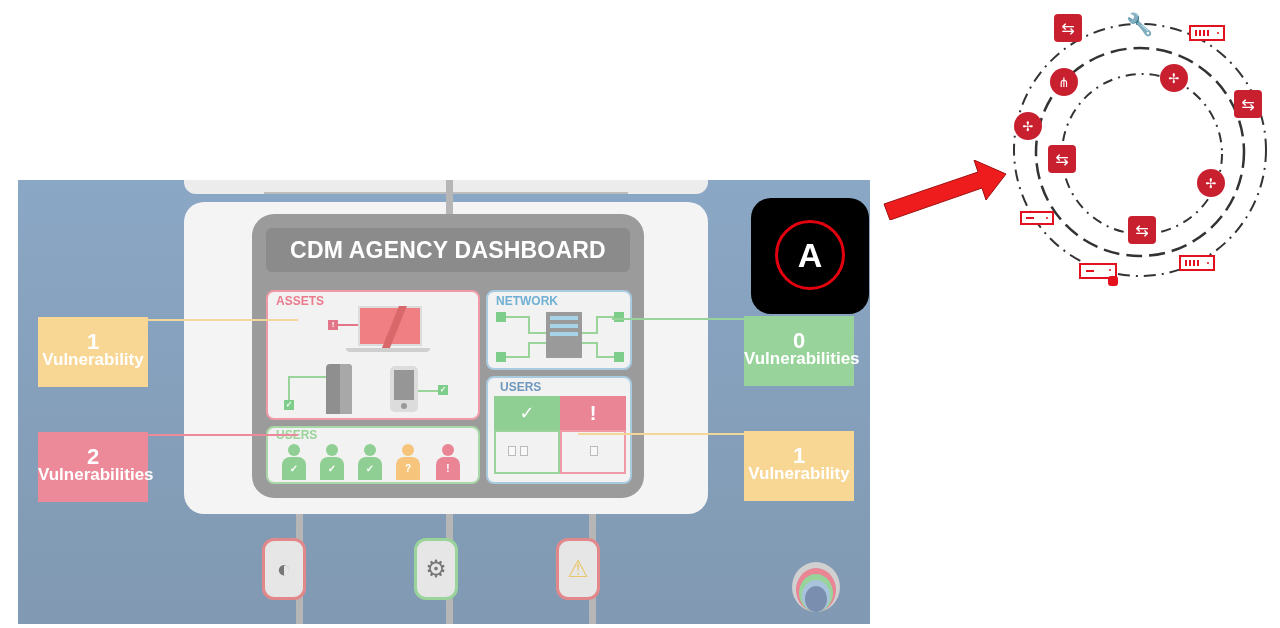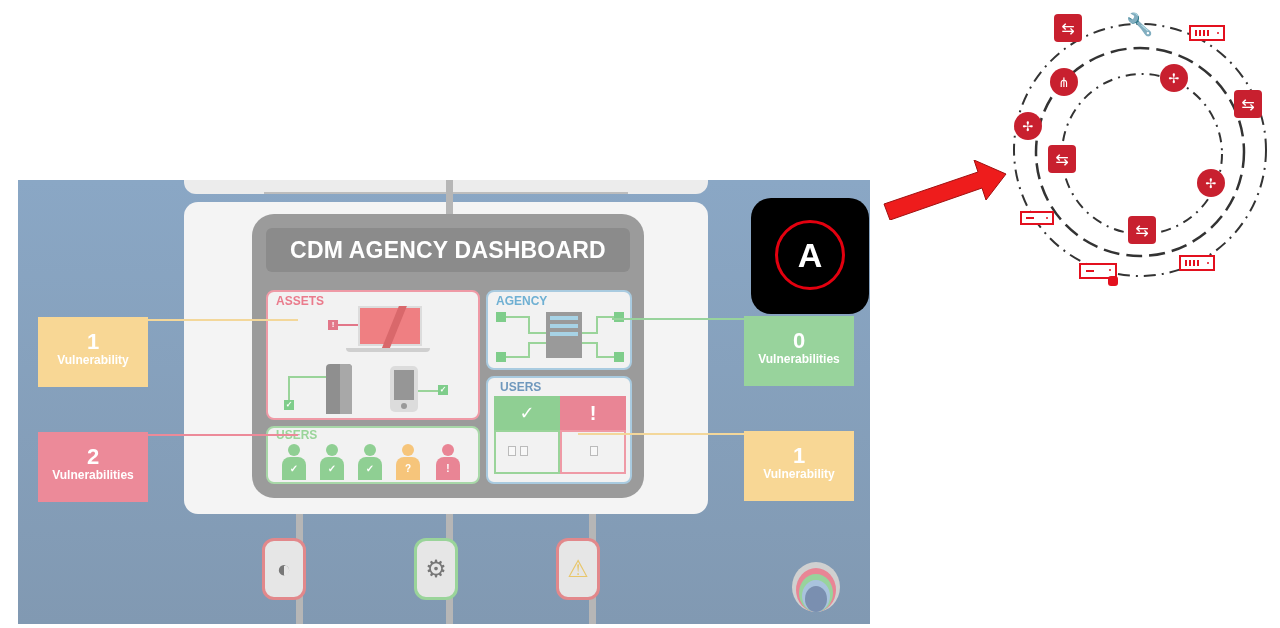--- a/index.html
+++ b/index.html
@@ -3,21 +3,21 @@
 <meta charset="utf-8">
 <style>
   * { box-sizing: border-box; margin: 0; padding: 0; }
   html, body { width: 1280px; height: 628px; background: #ffffff; overflow: hidden; font-family: "Liberation Sans", sans-serif; }
   .canvas { position: relative; width: 1280px; height: 628px; background: #ffffff; }
 
   
   .frame { position: absolute; left: 18px; top: 180px; width: 852px; height: 444px; background: linear-gradient(#8aa7c5, #8199b2); overflow: hidden; }
   .top-panel { position: absolute; left: 166px; top: -14px; width: 524px; height: 28px; background: #ececec; border-radius: 0 0 12px 12px; }
   .top-panel::after { content: ""; position: absolute; left: 80px; right: 80px; bottom: 0; height: 2px; background: #bdbdbd; }
-  .main-panel { position: absolute; left: 166px; top: 22px; width: 524px; height: 312px; background: #f4f4f4; border-radius: 14px; }
+  .main-panel { position: absolute; left: 166px; top: 22px; width: 524px; height: 312px; background: #f4f4f4; border-radius: 20px; }
   .vline { position: absolute; width: 7px; background: #b6b6b6; }
 
   .dash { position: absolute; left: 68px; top: 12px; width: 392px; height: 284px; background: #9b9b9b; border-radius: 22px; }
   .dash-title { position: absolute; left: 14px; top: 14px; width: 364px; height: 44px; background: #8b8b8b; border-radius: 6px; color: #fff; font-weight: bold; font-size: 23px; text-align: center; line-height: 44px; letter-spacing: 0.2px; }
 
   .card { position: absolute; background: #f2f2f2; border-radius: 8px; border: 2px solid; }
   .card-title { position: absolute; left: 8px; top: 2px; font-weight: bold; font-size: 12px; }
   .assets { left: 14px; top: 76px; width: 214px; height: 130px; border-color: #ef9aa6; padding-left: 19px; }
   .assets .card-title { color: #ea7b8c; }
   .network { left: 234px; top: 76px; width: 146px; height: 80px; border-color: #a9cbe0; }
@@ -51,21 +51,21 @@
   .dbody-ok { left: 6px; top: 52px; width: 66px; height: 44px; border: 2px solid #9ad49a; }
   .dbody-bad { left: 72px; top: 52px; width: 66px; height: 44px; border: 2px solid #ef9aa6; }
   .doc { position: absolute; width: 8px; height: 10px; border: 1px solid #bbb; background: #f8f8f8; }
 
   .user { position: absolute; top: 16px; width: 28px; height: 36px; }
   .user .head { position: absolute; left: 8px; top: 0; width: 12px; height: 12px; border-radius: 50%; }
   .user .body { position: absolute; left: 2px; top: 13px; width: 24px; height: 23px; border-radius: 8px 8px 0 0; color: #fff; font-size: 10px; font-weight: bold; text-align: center; line-height: 23px; }
 
   .vbox { position: absolute; width: 110px; height: 70px; color: #fff; text-align: center; }
   .vbox .num { font-size: 22px; font-weight: bold; line-height: 22px; margin-top: 14px; }
-  .vbox .lbl { font-size: 12px; font-weight: bold; line-height: 14px; }
+  .vbox .lbl { font-size: 17px; font-weight: bold; line-height: 14px; }
   .yellow { background: #f8d795; }
   .pink { background: #ec8a99; }
   .green { background: #98d39c; }
   .hline { position: absolute; height: 2px; }
 
   .ansible { position: absolute; left: 733px; top: 18px; width: 118px; height: 116px; background: #000; border-radius: 20px; }
   .ansible-ring { position: absolute; left: 24px; top: 22px; width: 70px; height: 70px; border: 3px solid #e3000f; border-radius: 50%; color: #fff; font-size: 34px; text-align: center; line-height: 64px; font-weight: bold; }
 
   .tool { position: absolute; top: 358px; width: 44px; height: 62px; background: #e6e6e6; border-radius: 12px; border: 3px solid; }
   .tool-red { border-color: #e2888b; }
@@ -104,21 +104,21 @@
           <div class="abs gline" style="left:20px; top:84px; width:38px; height:2px;"></div>
           <div class="abs gline" style="left:20px; top:84px; width:2px; height:26px;"></div>
           <div class="abs ok-sq" style="left:16px; top:108px;">✓</div>
 
           <div class="abs phone"></div>
           <div class="abs gline" style="left:150px; top:98px; width:20px; height:2px;"></div>
           <div class="abs ok-sq" style="left:170px; top:93px;">✓</div>
         </div>
 
         <div class="card network">
-          <div class="card-title">AGENCY</div>
+          <div class="card-title">NETWORK</div>
           <div class="abs server">
             <i style="top:4px;"></i>
               <i style="top:12px;"></i>
               <i style="top:20px;"></i>
           </div>
           <div class="abs nsq" style="left:8px; top:20px;"></div>
           <div class="abs nsq" style="left:8px; top:60px;"></div>
           <div class="abs nsq" style="left:126px; top:20px;"></div>
           <div class="abs nsq" style="left:126px; top:60px;"></div>
           <div class="abs gline" style="left:18px; top:24px; width:22px; height:2px;"></div>

